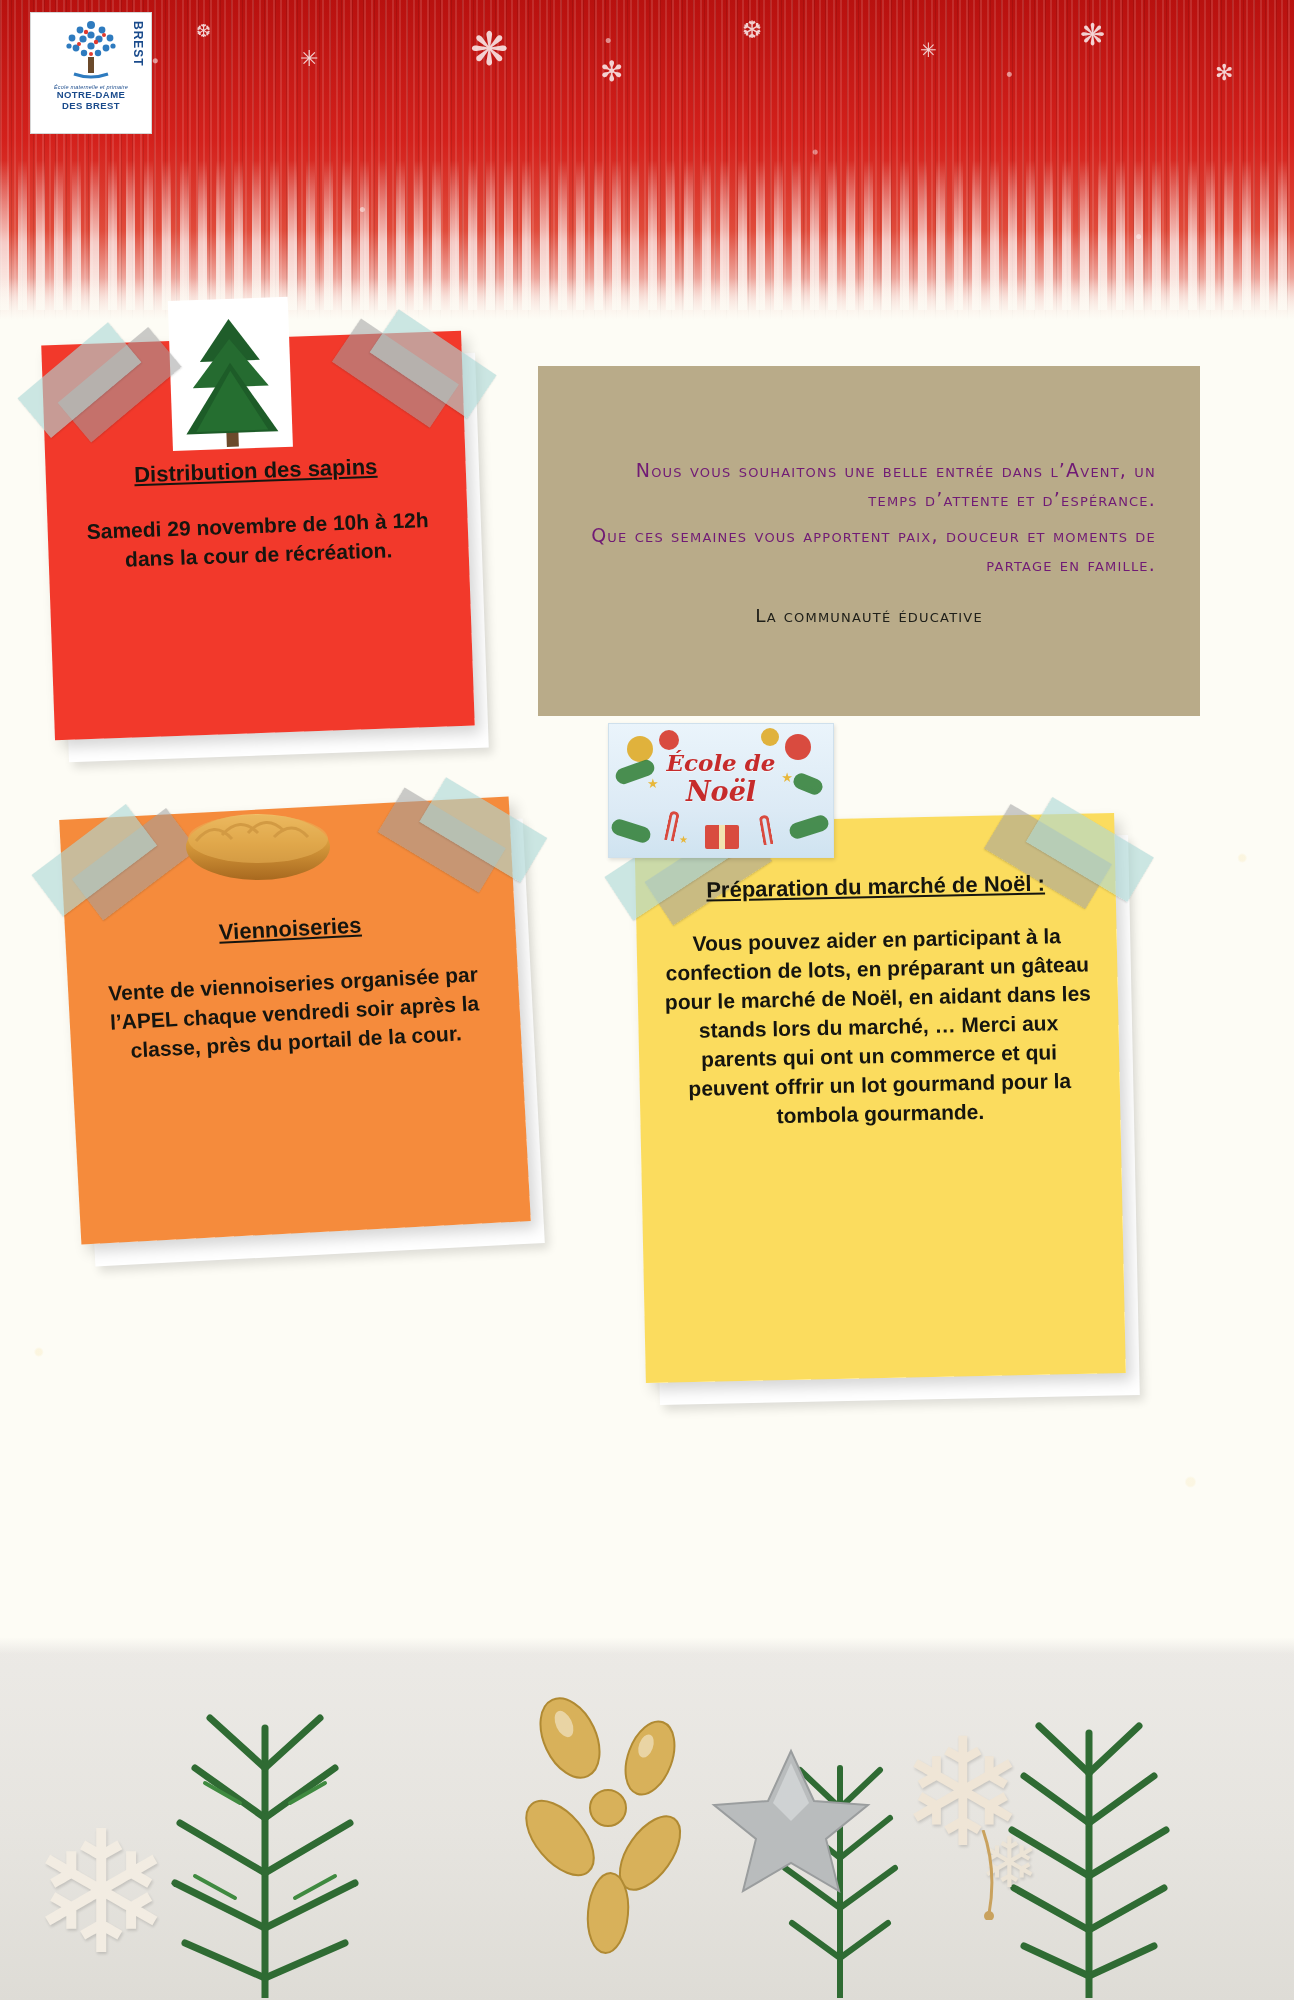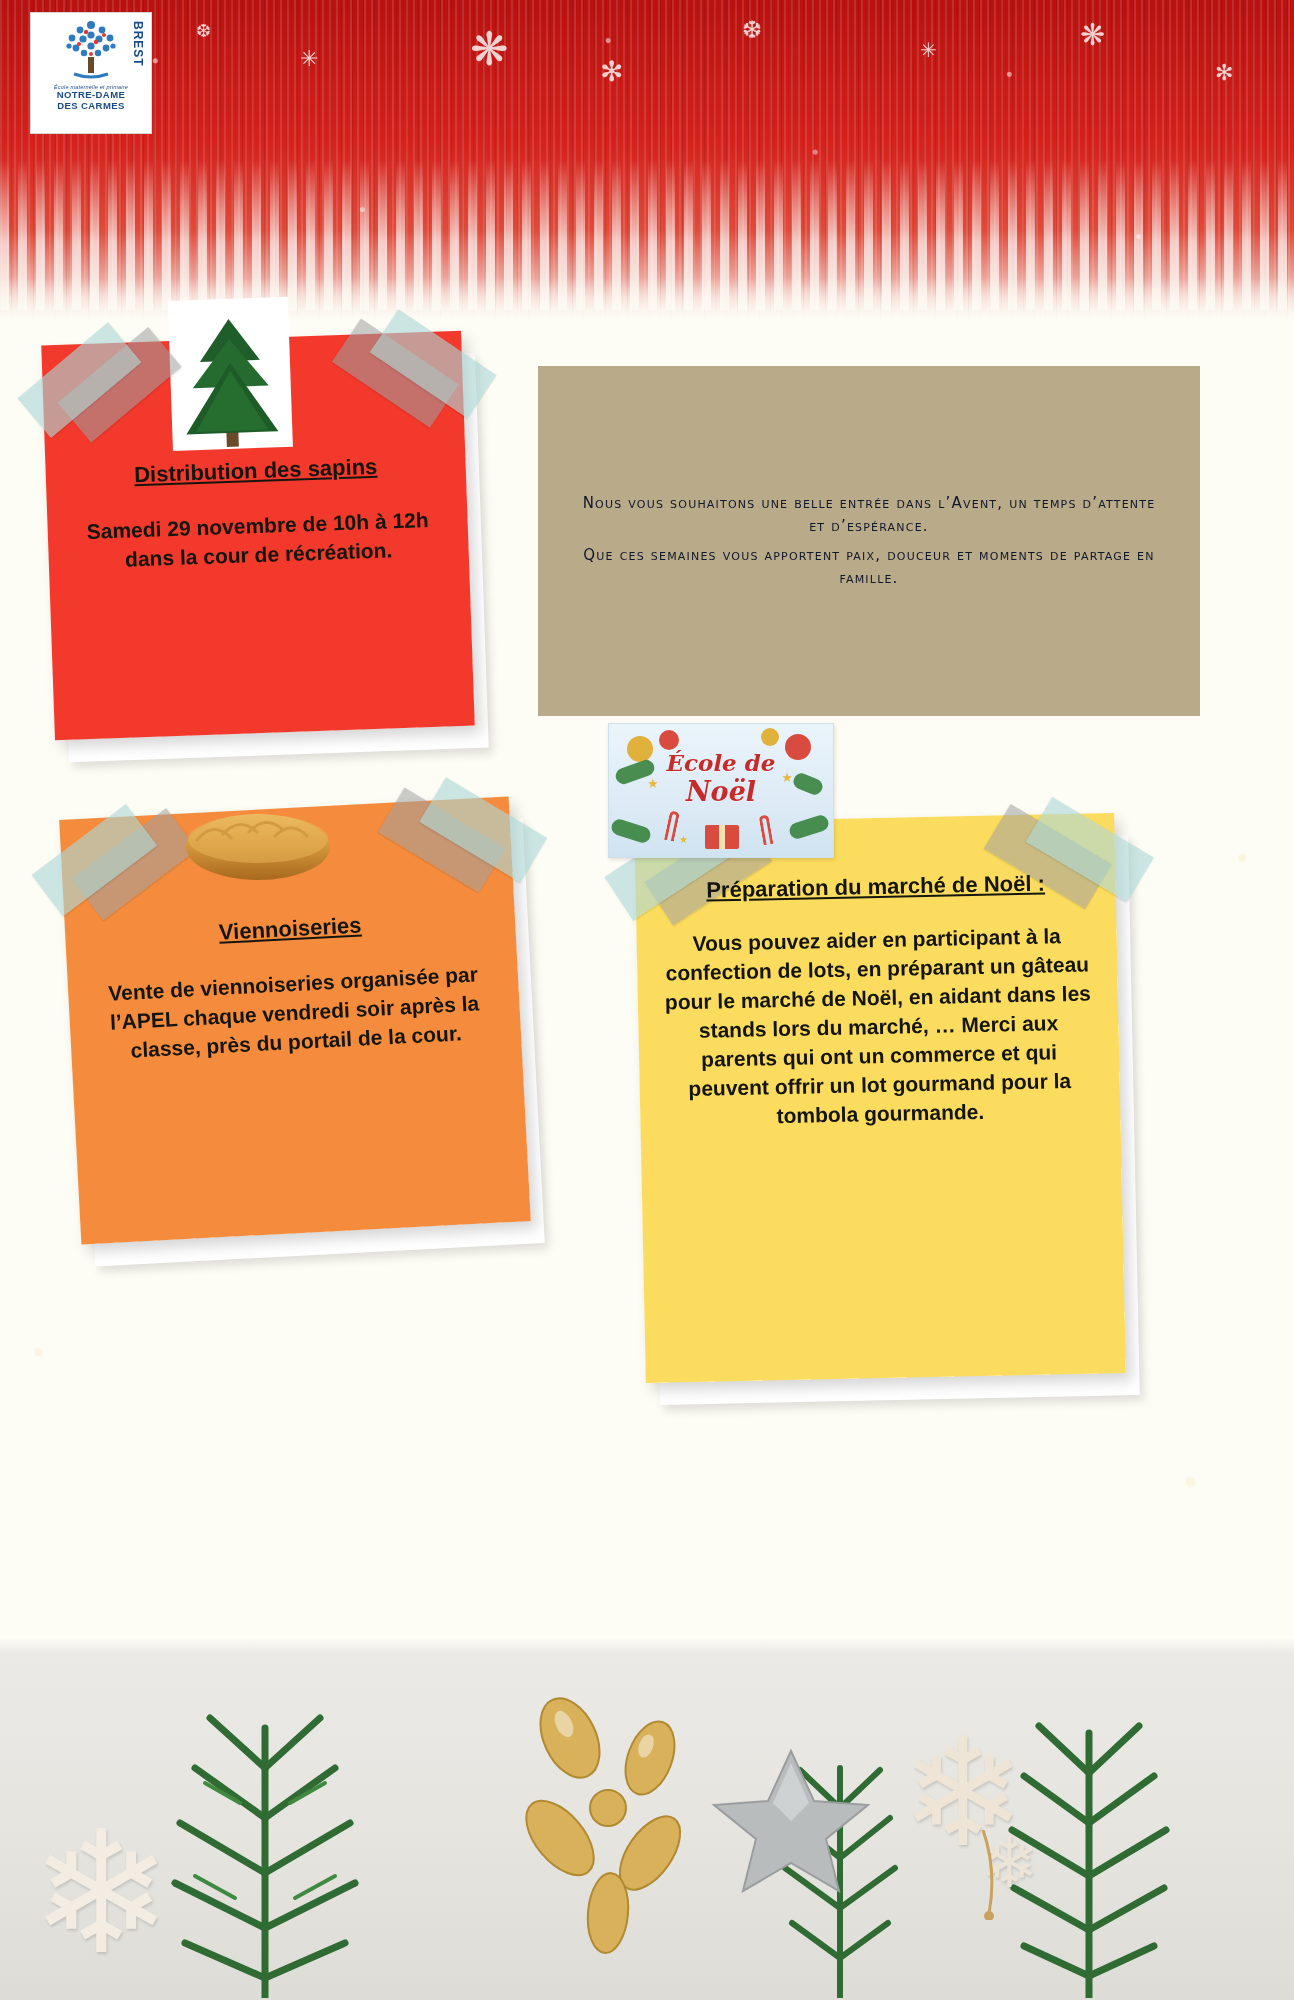--- a/index.html
+++ b/index.html
@@ -175,24 +175,24 @@
     background-color: #b9ab89;
     box-shadow: none;
   }
   #note-message .msg-inner {
     position: absolute; inset: 0;
     padding: 40px 44px;
     display: flex; flex-direction: column; justify-content: center;
   }
   .msg-line {
     font-family: "DejaVu Sans", sans-serif;
-    font-size: 15px;
+    font-size: 19px;
     letter-spacing: 1.2px;
-    color: #0f172a;
-    text-align: center;
+    color: #701a75;
+    text-align: right;
     line-height: 1.55;
     font-variant: small-caps;
   }
   .msg-sign {
     margin-top: 26px;
     font-family: "DejaVu Sans", sans-serif;
     font-size: 18.5px;
     letter-spacing: 1.2px;
     color: #20201a;
     text-align: center;
@@ -340,21 +340,21 @@
           <circle cx="44" cy="25" r="2.2"></circle>
           <circle cx="27" cy="27" r="2"></circle>
           <circle cx="52" cy="18" r="2"></circle>
           <circle cx="39" cy="37" r="2"></circle>
         </g>
         <rect x="36" y="40" width="6" height="16" fill="#6b4a2b"></rect>
         <path d="M22 57 q17 6 34 0" stroke="#2e7bbf" stroke-width="3" fill="none"></path>
       </svg>
       <div class="logo-sub1">École maternelle et primaire</div>
       <div class="logo-sub2">NOTRE-DAME</div>
-      <div class="logo-sub2">DES CARMES</div>
+      <div class="logo-sub2">DES BREST</div>
       <div class="logo-brest">BREST</div>
     </div>
 
 
     <div class="header-fade"></div>
   </div>
 
   <div class="sparkle-bg"></div>
 
   <div class="notes">
@@ -380,20 +380,21 @@
           <div class="note-title">Distribution des sapins</div>
           <div class="note-text">Samedi 29 novembre de 10h à 12h dans la cour de récréation.</div>
         </div>
       </div>
     </div>
 
     <div class="note" id="note-message">
       <div class="msg-inner">
         <div class="msg-line">Nous vous souhaitons une belle entrée dans l’Avent, un temps d’attente et d’espérance.</div>
         <div class="msg-line" style="margin-top:6px;">Que ces semaines vous apportent paix, douceur et moments de partage en famille.</div>
+        <div class="msg-sign">La communauté éducative</div>
       </div>
     </div>
 
     <div style="position:absolute; left:0; top:0;">
       <div style="position:absolute; left:84px; top:492px; width:450px; height:425px; background:#fff; transform:rotate(-3deg); box-shadow:4px 6px 10px rgba(0,0,0,.12);"></div>
       <div class="note" id="note-vienn">
         <div class="sheet"></div>
         <div class="tape grey" style="left:14px; top:22px; transform:rotate(-34deg);"></div>
         <div class="tape" style="left:-26px; top:16px; transform:rotate(-34deg);"></div>
         <div class="tape grey" style="right:10px; top:14px; transform:rotate(34deg);"></div>

